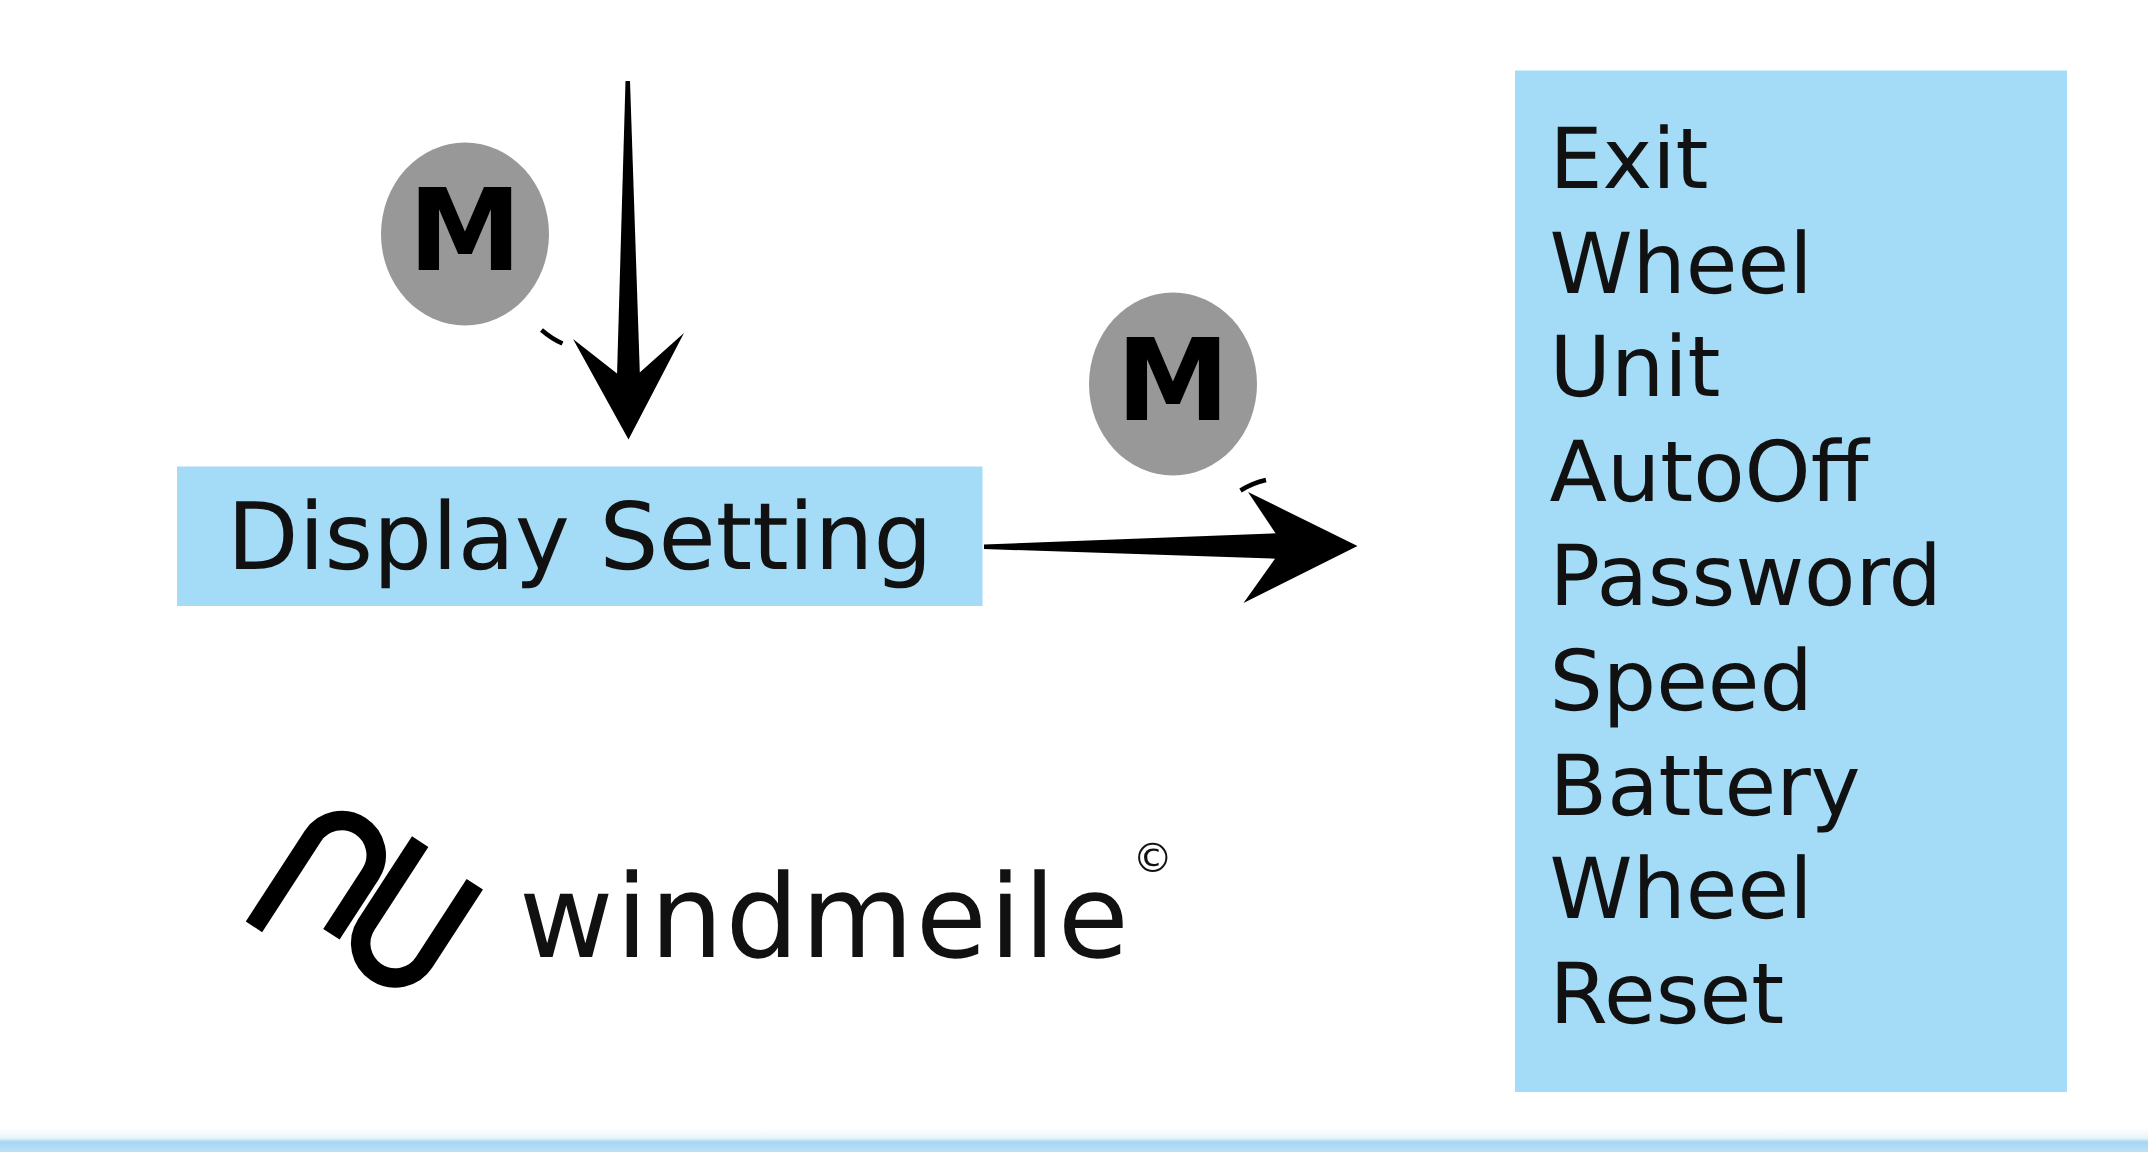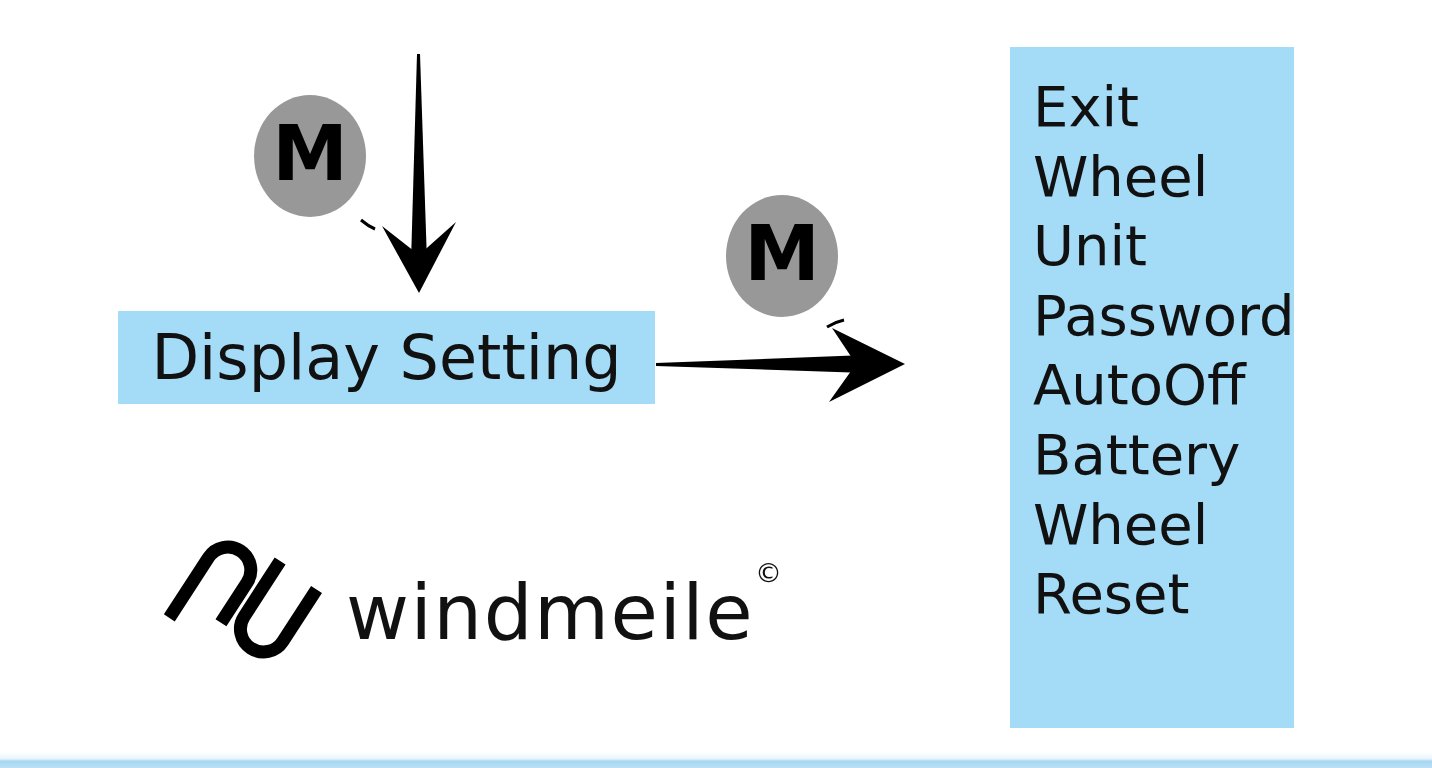--- a/index.html
+++ b/index.html
@@ -43,21 +43,21 @@
     display:flex;align-items:center;justify-content:center;
   }
   .display-setting{
     left:118px;top:311px;width:537px;height:93px;
     font-size:62px;
     white-space:nowrap;
   }
 
   .menu-panel{
     position:absolute;
-    left:1010px;top:47px;width:284px;height:681px;
+    left:1010px;top:47px;width:368px;height:681px;
     background:var(--highlight);
     box-sizing:border-box;
     padding:25px 0 0 23px;
   }
   .menu-item{
     font-size:56px;
     line-height:69.6px;
     white-space:nowrap;
   }
 
@@ -126,22 +126,23 @@
   </svg>
 
   <div class="node-box display-setting">
     <span>Display Setting</span>
   </div>
 
   <div class="menu-panel">
     <div class="menu-item">Exit</div>
     <div class="menu-item">Wheel</div>
     <div class="menu-item">Unit</div>
+    <div class="menu-item">AutoOff</div>
     <div class="menu-item">Password</div>
-    <div class="menu-item">AutoOff</div>
+    <div class="menu-item">Speed</div>
     <div class="menu-item">Battery</div>
     <div class="menu-item">Wheel</div>
     <div class="menu-item">Reset</div>
   </div>
 
   <div class="brand-name">windmeile</div>
   <div class="copyright">©</div>
 
   <div class="footer-bar"></div>
 

